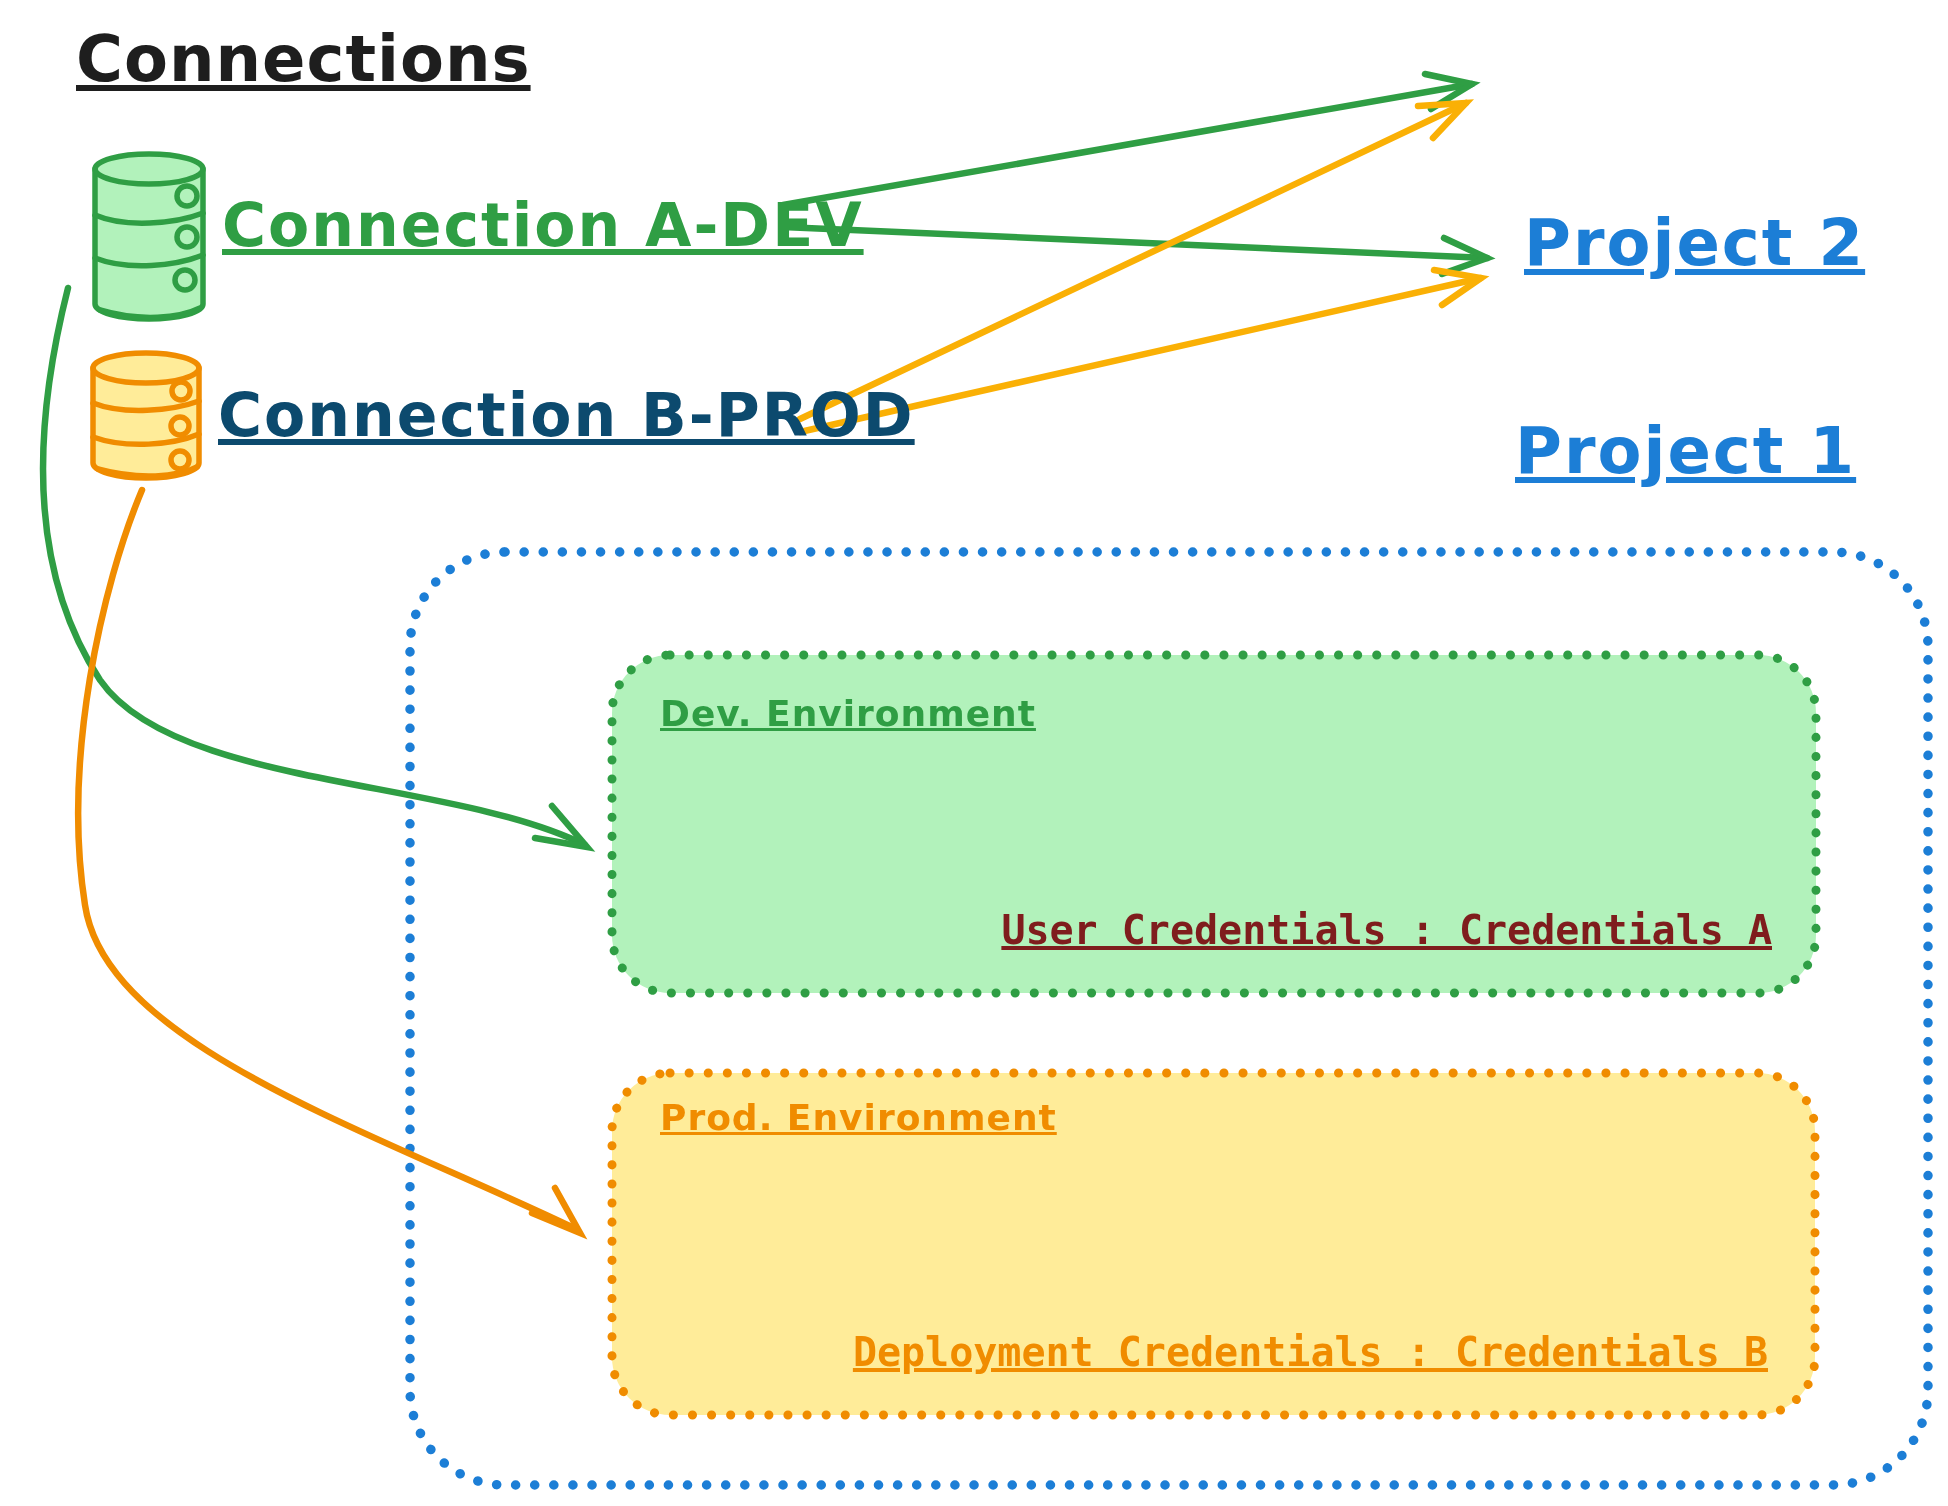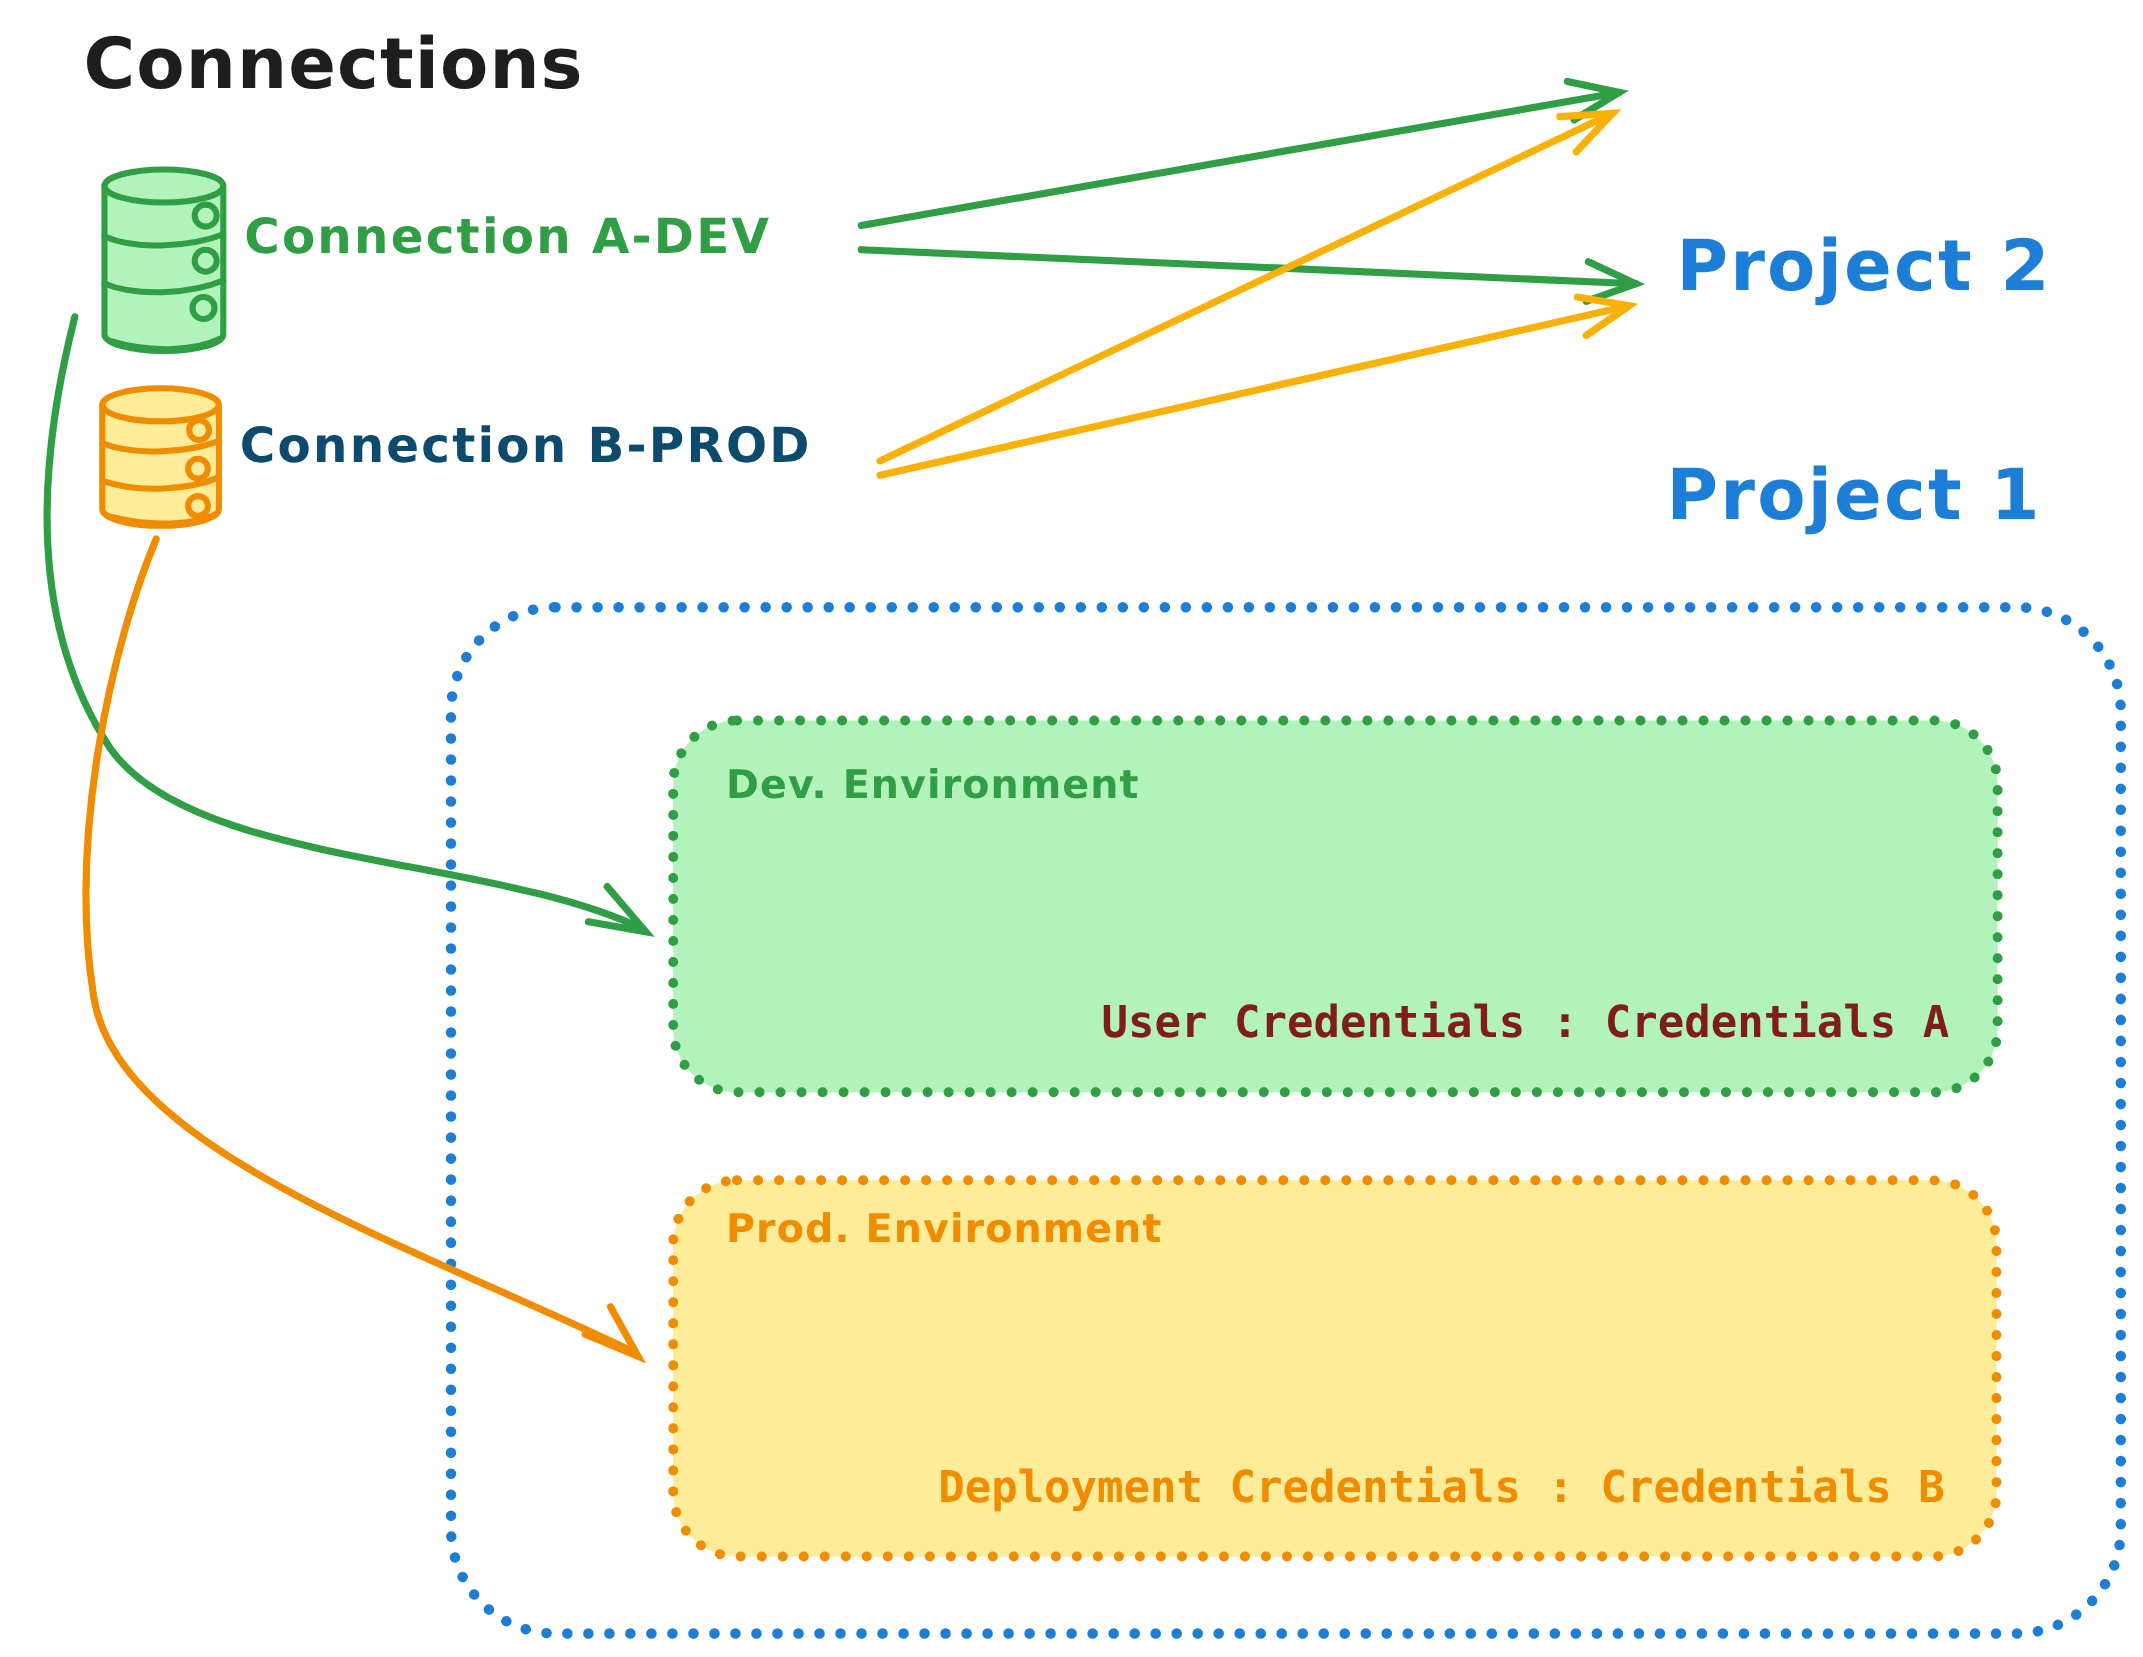--- a/index.html
+++ b/index.html
@@ -4,26 +4,26 @@
 <style>
   html,body{margin:0;padding:0;background:#ffffff;}
   .canvas{
     position:relative;
     width:1948px;height:1506px;
     background:#ffffff;
     overflow:hidden;
     font-family:"DejaVu Sans", sans-serif;
   }
   .layer{position:absolute;left:0;top:0;width:1948px;height:1506px;}
-  .txt{position:absolute;white-space:nowrap;line-height:1.1;}
+  .txt{position:absolute;white-space:nowrap;line-height:1.1;text-decoration:underline;}
   .title{
     left:76px;top:24px;
     font-size:64px;font-weight:700;color:#1e1e1e;letter-spacing:1px;
   }
-  .conn-label{font-size:44px;font-weight:600;letter-spacing:2px;}
+  .conn-label{font-size:60px;font-weight:600;letter-spacing:2px;}
   .conn-a{left:222px;top:192px;color:#2f9e44;}
   .conn-b{left:218px;top:382px;color:#0c4a6e;}
   .project-label{font-size:64px;font-weight:600;color:#1c7ed6;letter-spacing:2px;}
   .project-3{left:1503px;top:36px;}
   .project-2{left:1524px;top:208px;text-align:center;}
   .project-1{left:1515px;top:416px;}
   .env-title{font-size:36px;font-weight:600;letter-spacing:1px;}
   .env-title-dev{left:660px;top:694px;color:#2f9e44;}
   .env-title-prod{left:660px;top:1098px;color:#f08c00;}
   .cred{

